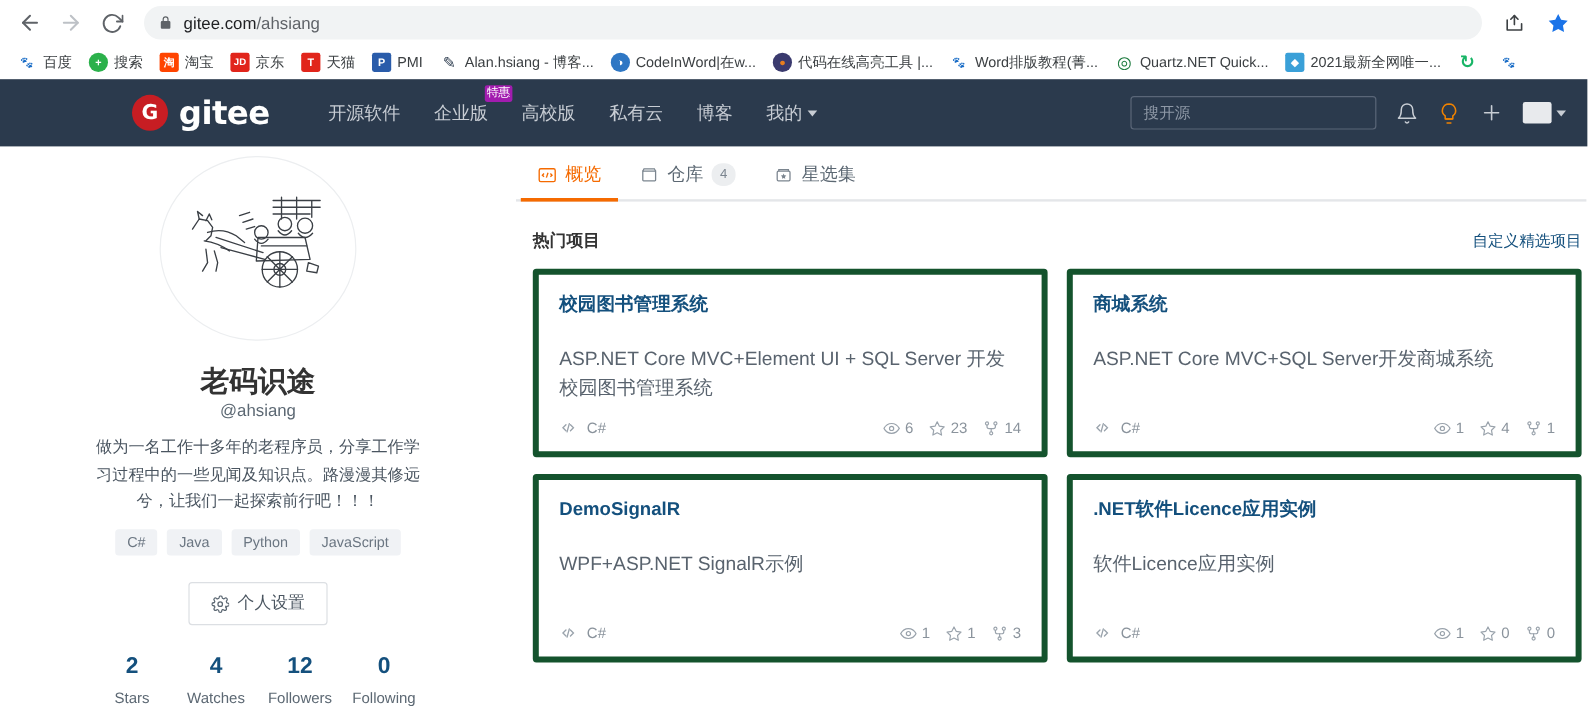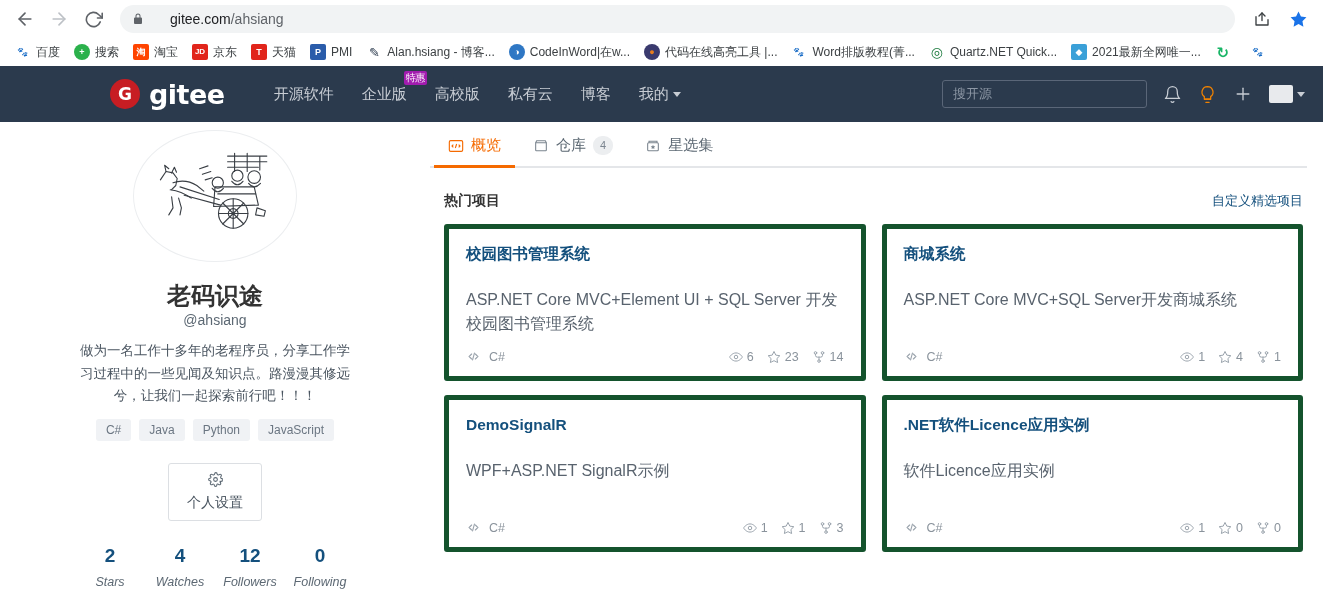--- a/index.html
+++ b/index.html
@@ -30,21 +30,21 @@
   .nav-btn.disabled { color: #bdc1c6; }
   .omnibox {
     flex: 1 1 auto;
     height: 28px;
     background: #f1f3f4;
     border-radius: 14px;
     display: flex;
     align-items: center;
     padding: 0 12px;
     margin: 0 6px 0 8px;
-    gap: 26px;
+    gap: 9px;
     max-width: 1180px;
   }
   .omnibox .url {
     font-size: 14px;
     color: #202124;
     white-space: nowrap;
   }
   .omnibox .url .path { color: #5f6368; }
   .toolbar-right {
     display: flex; align-items: center; gap: 6px;
@@ -224,21 +224,21 @@
     border-radius: 3px;
   }
   .settings-btn {
     margin-top: 22px;
     border: 1px solid #dcdfe3;
     border-radius: 3px;
     padding: 8px 18px;
     font-size: 14px;
     color: #4a5560;
     background: #fff;
-    display: flex; align-items: center; gap: 7px; flex-direction: column;
+    display: flex; align-items: center; gap: 7px;
   }
   .stats {
     margin-top: 24px;
     display: flex;
     gap: 0;
   }
   .stat {
     width: 70px;
     text-align: center;
   }
@@ -247,27 +247,26 @@
     font-weight: bold;
     color: #14507d;
     display: block;
     line-height: 1.2;
   }
   .stat .lbl {
     font-size: 12.5px;
     color: #5c6873;
     display: block;
     margin-top: 7px;
-    font-style: italic;
   }
 
   
   .main {
     flex: 1 1 auto;
-    padding-right: 16px;
+    padding-right: 1px;
   }
   .tabs {
     display: flex;
     align-items: flex-end;
     border-bottom: 2px solid #e4e6e9;
     height: 46px;
     padding-left: 4px;
   }
   .tab {
     display: flex;

